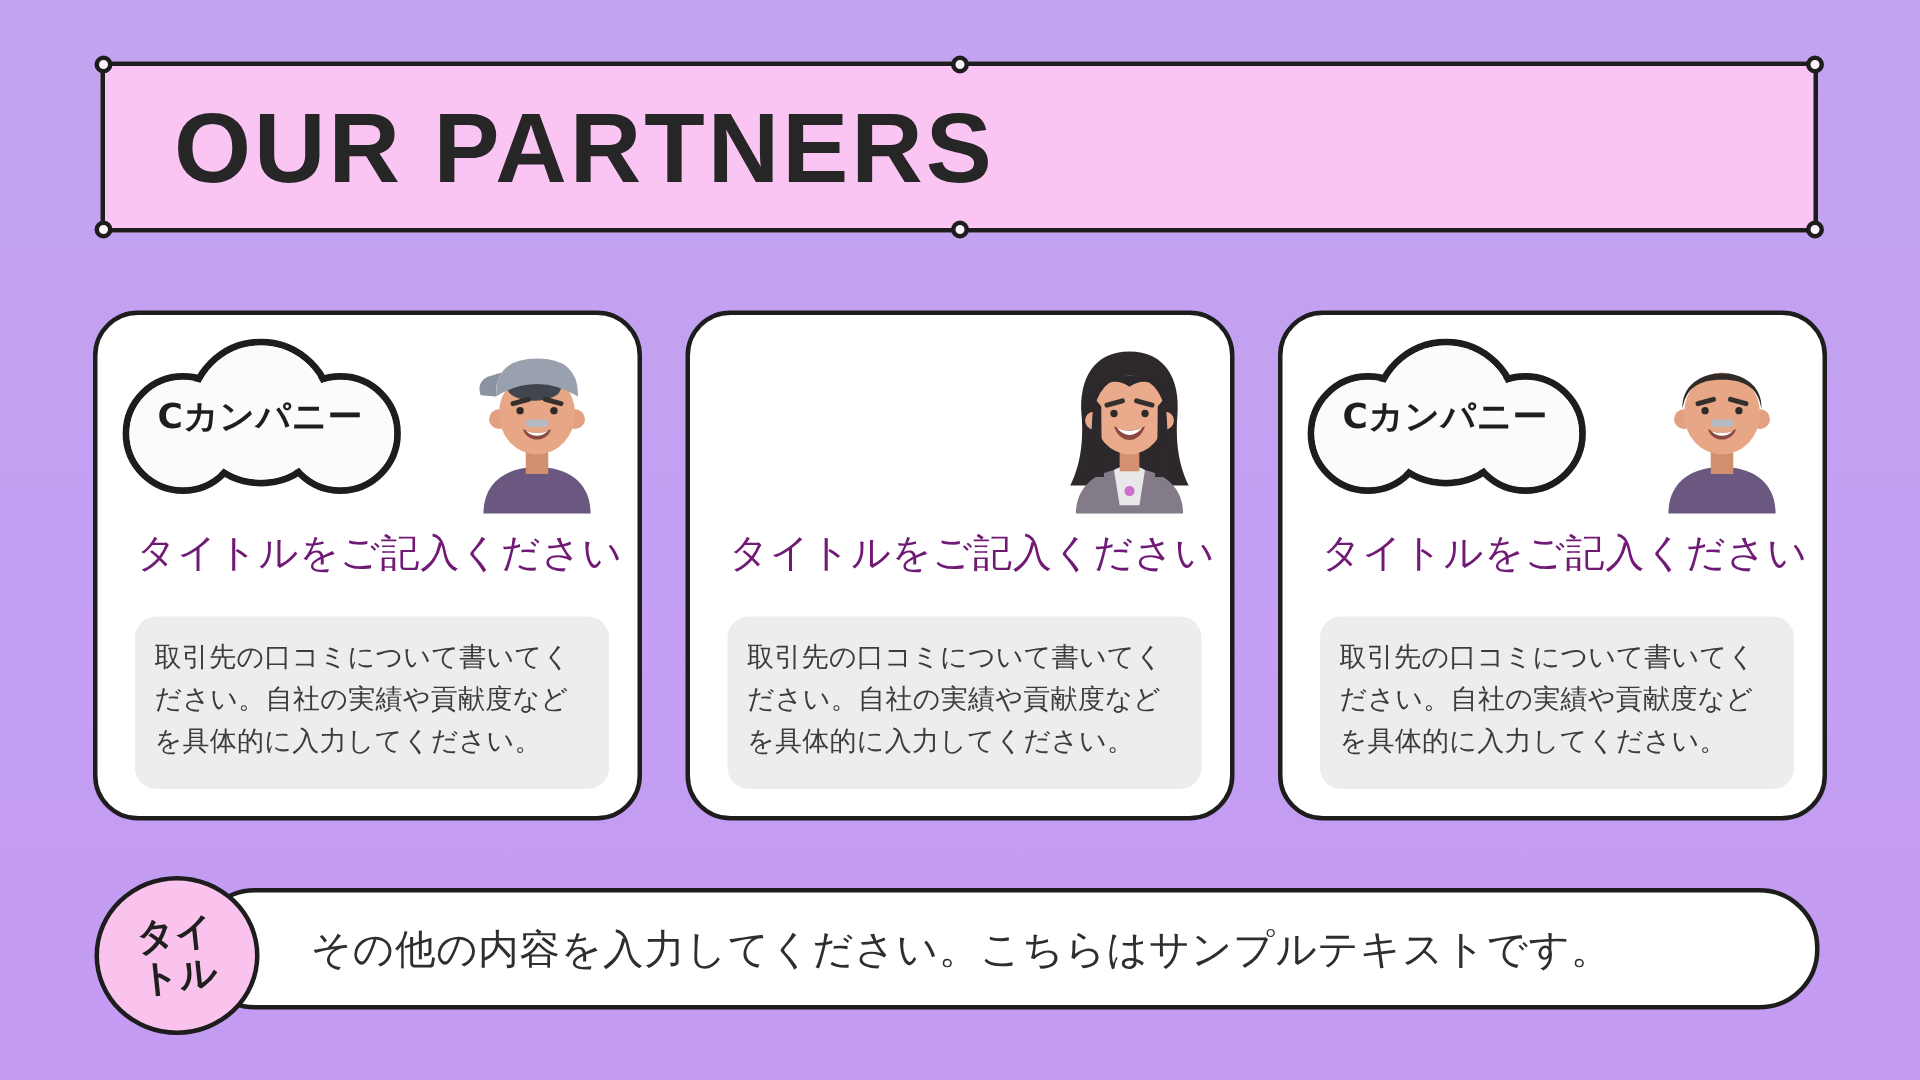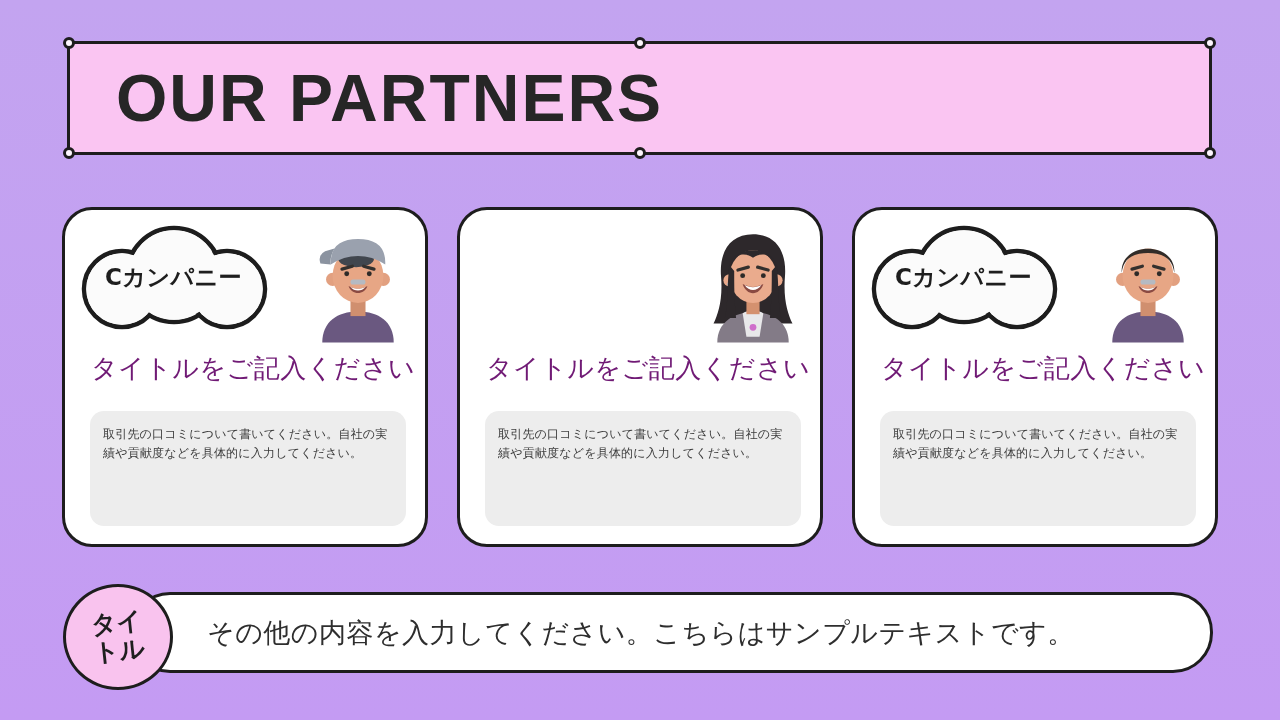--- a/index.html
+++ b/index.html
@@ -45,21 +45,21 @@
   }
   .avatar { position:absolute; right:20px; top:16px; width:94px; height:120px; }
   .avatar svg { width:100%; height:100%; }
   .card-title {
     position:absolute; left:26px; top:141px; width:320px;
     font-size:26px; font-weight:400; color:#701a75; letter-spacing:0.5px; white-space:nowrap;
   }
   .card-body {
     position:absolute; left:25px; top:201px; width:316px; height:115px;
     background:#ededed; border-radius:14px; padding:14px 13px;
-    font-size:12px; line-height:1.55; color:#3c3c3c; letter-spacing:0.2px;
+    font-size:18px; line-height:1.55; color:#3c3c3c; letter-spacing:0.2px;
     overflow:hidden;
   }
 
   
   .footer-bar {
     position:absolute; left:130px; top:592px; width:1083px; height:81px;
     background:#ffffff; border:3px solid #1d1d1d; border-radius:40px;
     display:flex; align-items:center; padding-left:74px;
   }
   .footer-text { font-size:27px; color:#2e2e2e; letter-spacing:0.5px; white-space:nowrap; }

